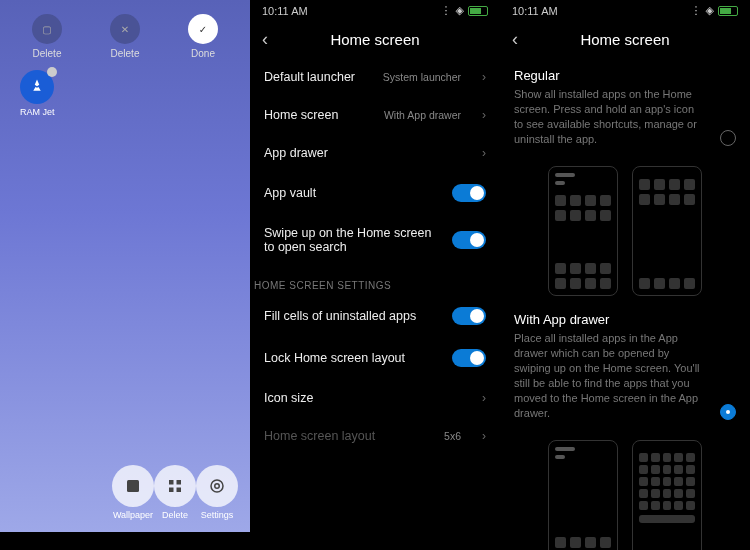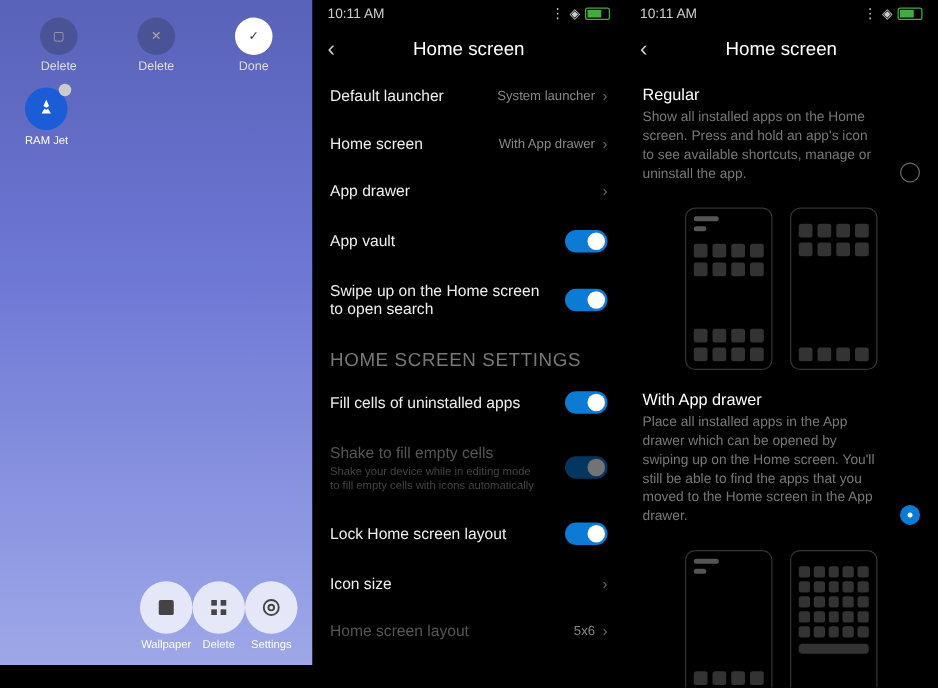--- a/index.html
+++ b/index.html
@@ -20,26 +20,26 @@
 .ramjet-i::after{content:"";position:absolute;top:-3px;right:-3px;width:10px;height:10px;background:#ccc;border-radius:50%}
 .ramjet span{font-size:9px;color:#fff}
 .dock{position:absolute;bottom:12px;left:0;right:0;display:flex;justify-content:flex-end;padding:0 12px}
 .dock-i{display:flex;flex-direction:column;align-items:center;gap:3px}
 .dock-c{width:42px;height:42px;border-radius:50%;background:rgba(255,255,255,.75);display:flex;align-items:center;justify-content:center;color:#333}
 .dock-i span{font-size:9px;color:#fff}
 .hdr{display:flex;align-items:center;padding:8px 12px}
 .back{font-size:18px;color:#ccc;width:24px}
 .ttl{flex:1;text-align:center;font-size:15px;color:#fff}
 .row{display:flex;align-items:center;justify-content:space-between;padding:12px 14px;font-size:12.5px;color:#eee}
-.row .val{font-size:10.5px;color:#888;display:flex;align-items:center;gap:6px}
+.row .val{font-size:10.5px;color:#888;display:flex;align-items:center;gap:21px}
 .chev{color:#666;font-size:12px}
 .tog{width:34px;height:18px;border-radius:9px;background:#0b7bd6;position:relative}
 .tog::after{content:"";position:absolute;right:2px;top:2px;width:14px;height:14px;border-radius:50%;background:#fff}
 .tog.dim{opacity:.45}
-.sect{font-size:15px;color:#777;padding:14px 14px 4px;letter-spacing:.5px}
+.sect{font-size:10px;color:#777;padding:14px 4px 4px;letter-spacing:.5px}
 .disabled{color:#555}
 .disabled .sub{font-size:9px;color:#444;display:block;margin-top:3px;max-width:170px;line-height:1.2}
 .opt{padding:10px 14px}
 .opt-h{display:flex;align-items:flex-end;justify-content:space-between;gap:8px}
 .opt-t{font-size:13px;color:#fff;margin-bottom:4px}
 .opt-d{font-size:11px;color:#777;line-height:1.35;max-width:190px}
 .radio{width:16px;height:16px;border-radius:50%;border:1px solid #666;margin-top:3px;flex-shrink:0}
 .radio.on{background:#0b7bd6;border-color:#0b7bd6;position:relative}
 .radio.on::after{content:"";position:absolute;left:5px;top:5px;width:4px;height:4px;border-radius:50%;background:#fff}
 .mocks{display:flex;gap:14px;padding:10px 14px 6px;justify-content:center}
@@ -154,24 +154,20 @@
     <span style="max-width:170px">Swipe up on the Home screen to open search</span>
     <div class="tog"></div>
   </div>
 
   <div class="sect">HOME SCREEN SETTINGS</div>
 
   <div class="row">
     <span>Fill cells of uninstalled apps</span>
     <div class="tog"></div>
   </div>
-  <div class="row disabled">
-    <span><span>Shake to fill empty cells</span><span class="sub">Shake your device while in editing mode to fill empty cells with icons automatically</span></span>
-    <div class="tog dim"></div>
-  </div>
   <div class="row">
     <span>Lock Home screen layout</span>
     <div class="tog"></div>
   </div>
   <div class="row">
     <span>Icon size</span>
     <span class="val">
         <span class="chev">›</span>
       </span>
   </div>

